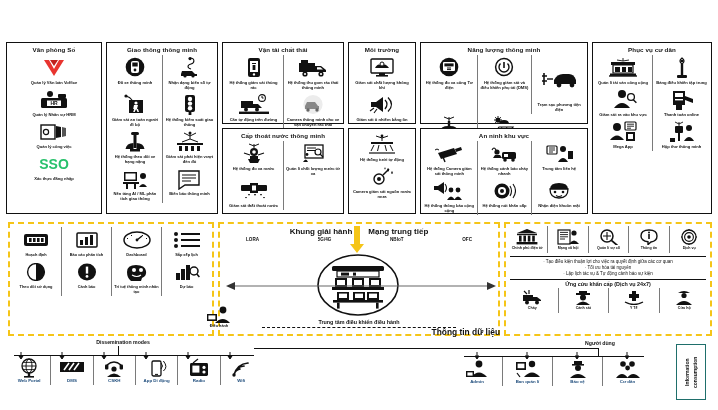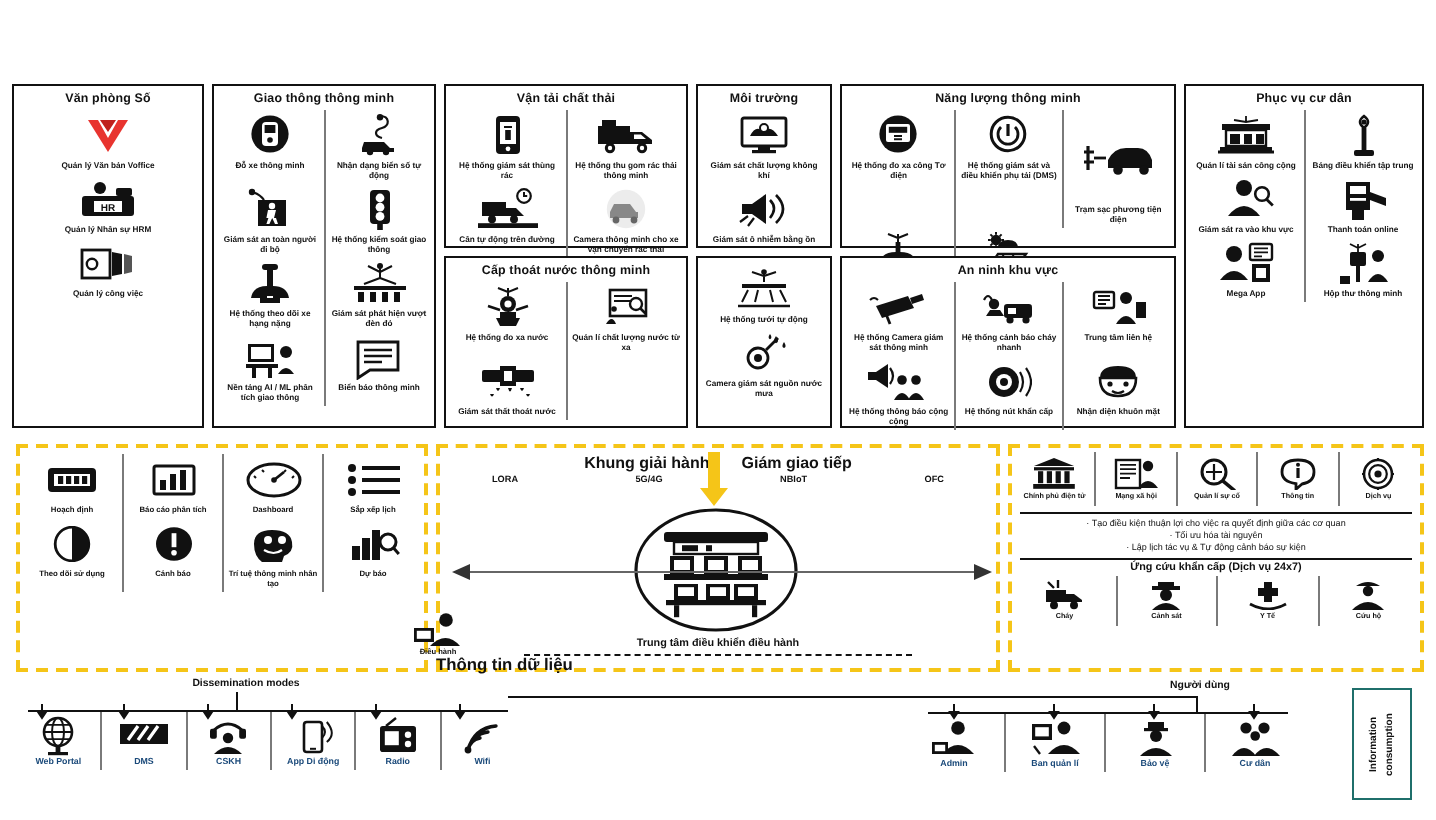--- a/index.html
+++ b/index.html
@@ -72,20 +72,28 @@
         <div class="ic">
           <svg width="28" height="20" viewBox="0 0 28 20">
               <rect x="1" y="3" width="14" height="14" fill="#fff" stroke="#111" stroke-width="1.4"></rect>
               <circle cx="6" cy="10" r="2.6" fill="none" stroke="#111" stroke-width="1.2"></circle>
               <path d="M16 4 l5 1 v10 l-5 1z" fill="#111"></path>
               <path d="M22 5 l4 1 v8 l-4 1z" fill="#555"></path>
             </svg>
         </div>
         <div class="lb">Quản lý công việc</div>
       </div>
+      <div class="cell" style="width:100%;">
+        <div class="ic">
+          <svg width="42" height="18" viewBox="0 0 42 18">
+              <text x="21" y="14" font-size="14" font-family="Liberation Sans" font-weight="bold" text-anchor="middle" fill="#27c16b">SSO</text>
+            </svg>
+        </div>
+        <div class="lb">Xác thực đăng nhập</div>
+      </div>
     </div>
   </div>
 
   <div class="panel" style="left:106px;top:42px;width:112px;height:172px;">
     <div class="panel-title">Giao thông thông minh</div>
     <div class="grid">
       <div class="cell" style="width:50%;">
         <div class="ic">
           <svg width="22" height="21" viewBox="0 0 22 21">
               <circle cx="11" cy="10" r="9.3" fill="#111"></circle>
@@ -658,21 +666,21 @@
             </svg>
         </div>
         <div class="lb" style="font-size:3.9px;">Dự báo</div>
       </div>
     </div>
   </div>
 
   <div class="midband" style="left:218px;top:222px;width:282px;height:114px;">
     <div style="display:flex;justify-content:center;gap:16px;margin-top:3px;">
       <div style="font-size:8px;font-weight:bold;">Khung giải hành</div>
-      <div style="font-size:8px;font-weight:bold;">Giám giao tiếp</div>
+      <div style="font-size:8px;font-weight:bold;">Mạng trung tiếp</div>
     </div>
     <div style="display:flex;justify-content:space-between;padding:1px 26px 0 26px;">
       <div class="smallcap" style="font-size:4.6px;">LORA</div>
       <div class="smallcap" style="font-size:4.6px;">5G/4G</div>
       <div class="smallcap" style="font-size:4.6px;">NBIoT</div>
       <div class="smallcap" style="font-size:4.6px;">OFC</div>
     </div>
 
     <svg style="position:absolute;left:129px;top:2px;" width="16" height="28" viewBox="0 0 16 28">
       <path d="M5 0 h6 v18 h4 l-7 9 -7-9 h4z" fill="#f5c518"></path>
@@ -717,21 +725,21 @@
   <div style="position:absolute;left:202px;top:306px;width:34px;">
     <svg width="28" height="18" viewBox="0 0 28 18" style="margin-left:3px;">
       <circle cx="18" cy="4" r="3.4" fill="#111"></circle>
         <path d="M10 17 q8-8 15 0z" fill="#111"></path>
       <rect x="2" y="8" width="10" height="7" fill="#111"></rect>
         <rect x="3.4" y="9.4" width="7" height="4" fill="#fff"></rect>
     </svg>
     <div style="font-size:3.8px;font-weight:bold;text-align:center;">Điều hành</div>
   </div>
 
-  <div style="position:absolute;left:218px;top:327px;width:282px;text-align:left;font-size:8.4px;font-weight:bold;">Thông tin dữ liệu</div>
+  <div style="position:absolute;left:218px;top:327px;width:282px;text-align:right;font-size:8.4px;font-weight:bold;">Thông tin dữ liệu</div>
 
   <div class="midband" style="left:504px;top:222px;width:208px;height:114px;">
     <div class="grid" style="padding-top:2px;">
       <div class="cell" style="width:20%;">
         <div class="ic" style="height:17px;">
           <svg width="22" height="16" viewBox="0 0 22 16">
               <path d="M11 0 l10 4 h-20z" fill="#111"></path>
               <rect x="1" y="4.6" width="20" height="1.6" fill="#111"></rect>
               <rect x="3" y="6.6" width="2.6" height="6" fill="#111"></rect>
               <rect x="7.4" y="6.6" width="2.6" height="6" fill="#111"></rect>

